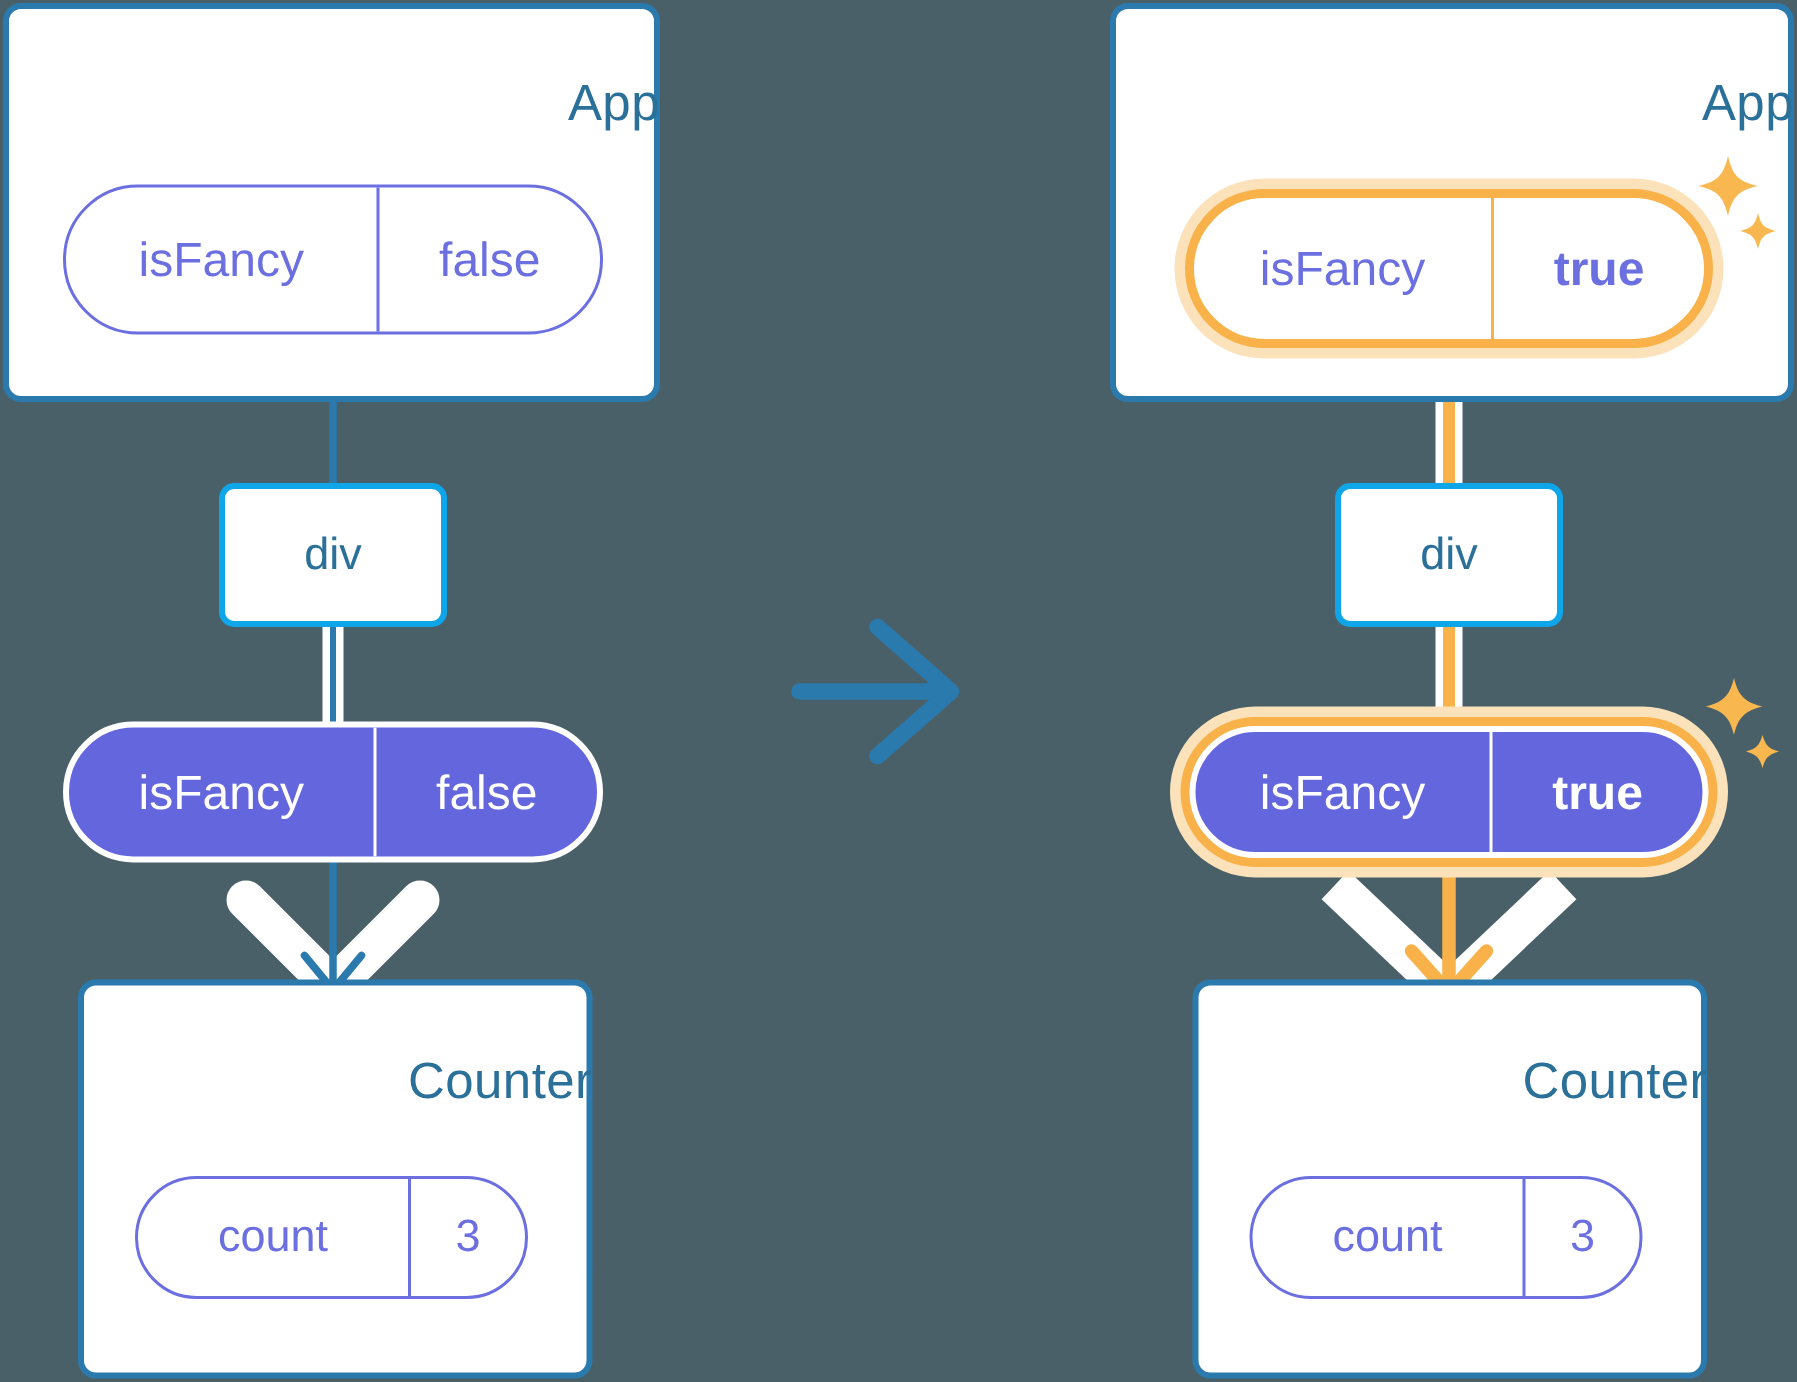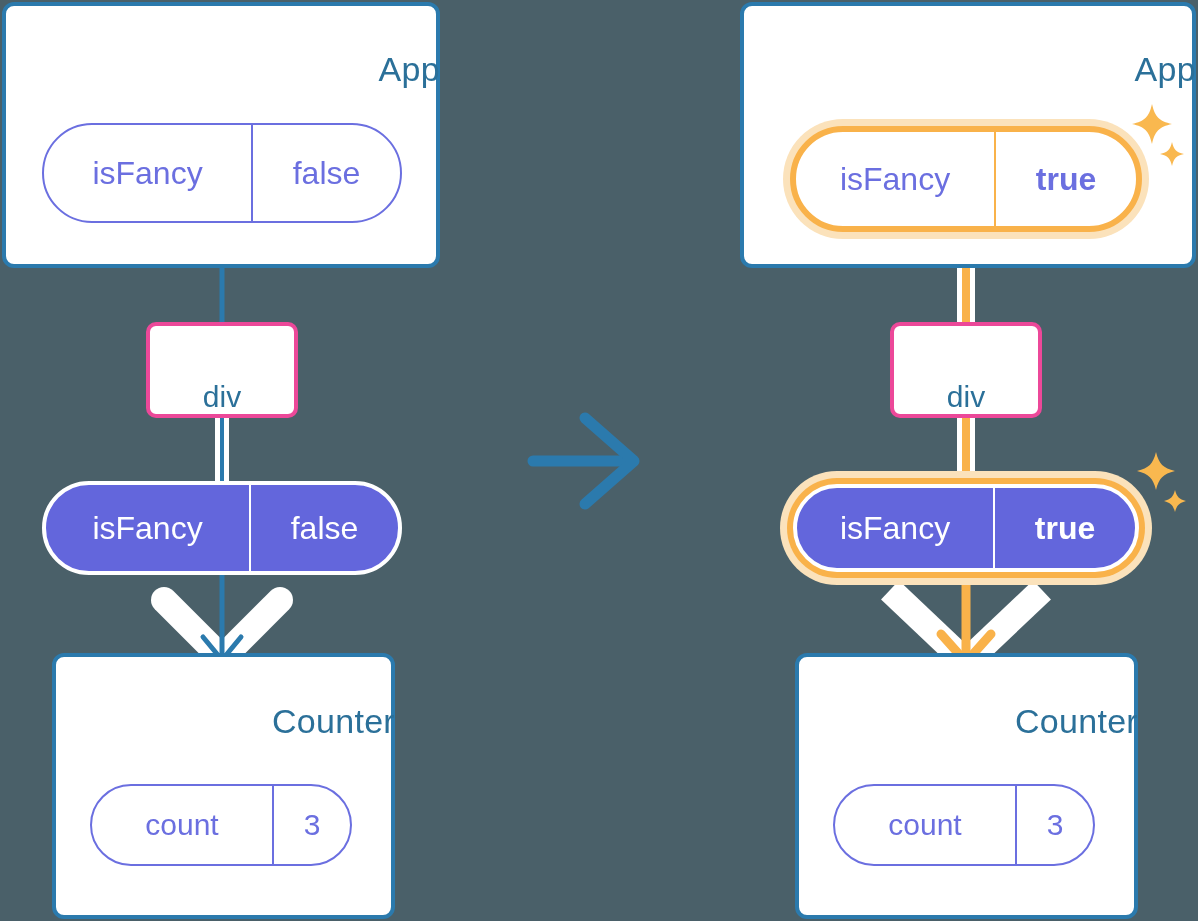--- a/index.html
+++ b/index.html
@@ -27,25 +27,25 @@
     left:0;right:0;
     text-align:right;
     color:#2b7099;
     font-size:34px;
     letter-spacing:.3px;
     z-index:6;
   }
   .divbox{
     position:absolute;
     background:#ffffff;
-    border:4px solid #ec4899;
+    border:4px solid #0ea5e9;
     border-radius:10px;
     box-sizing:border-box;
     z-index:6;
-    display:flex;align-items:flex-end;justify-content:center;
+    display:flex;align-items:center;justify-content:center;
   }
   .divbox span{
     color:#2b7099;font-size:30px;position:relative;z-index:2;
   }
 
   
   .pill{
     position:absolute;
     box-sizing:border-box;
     display:flex;

